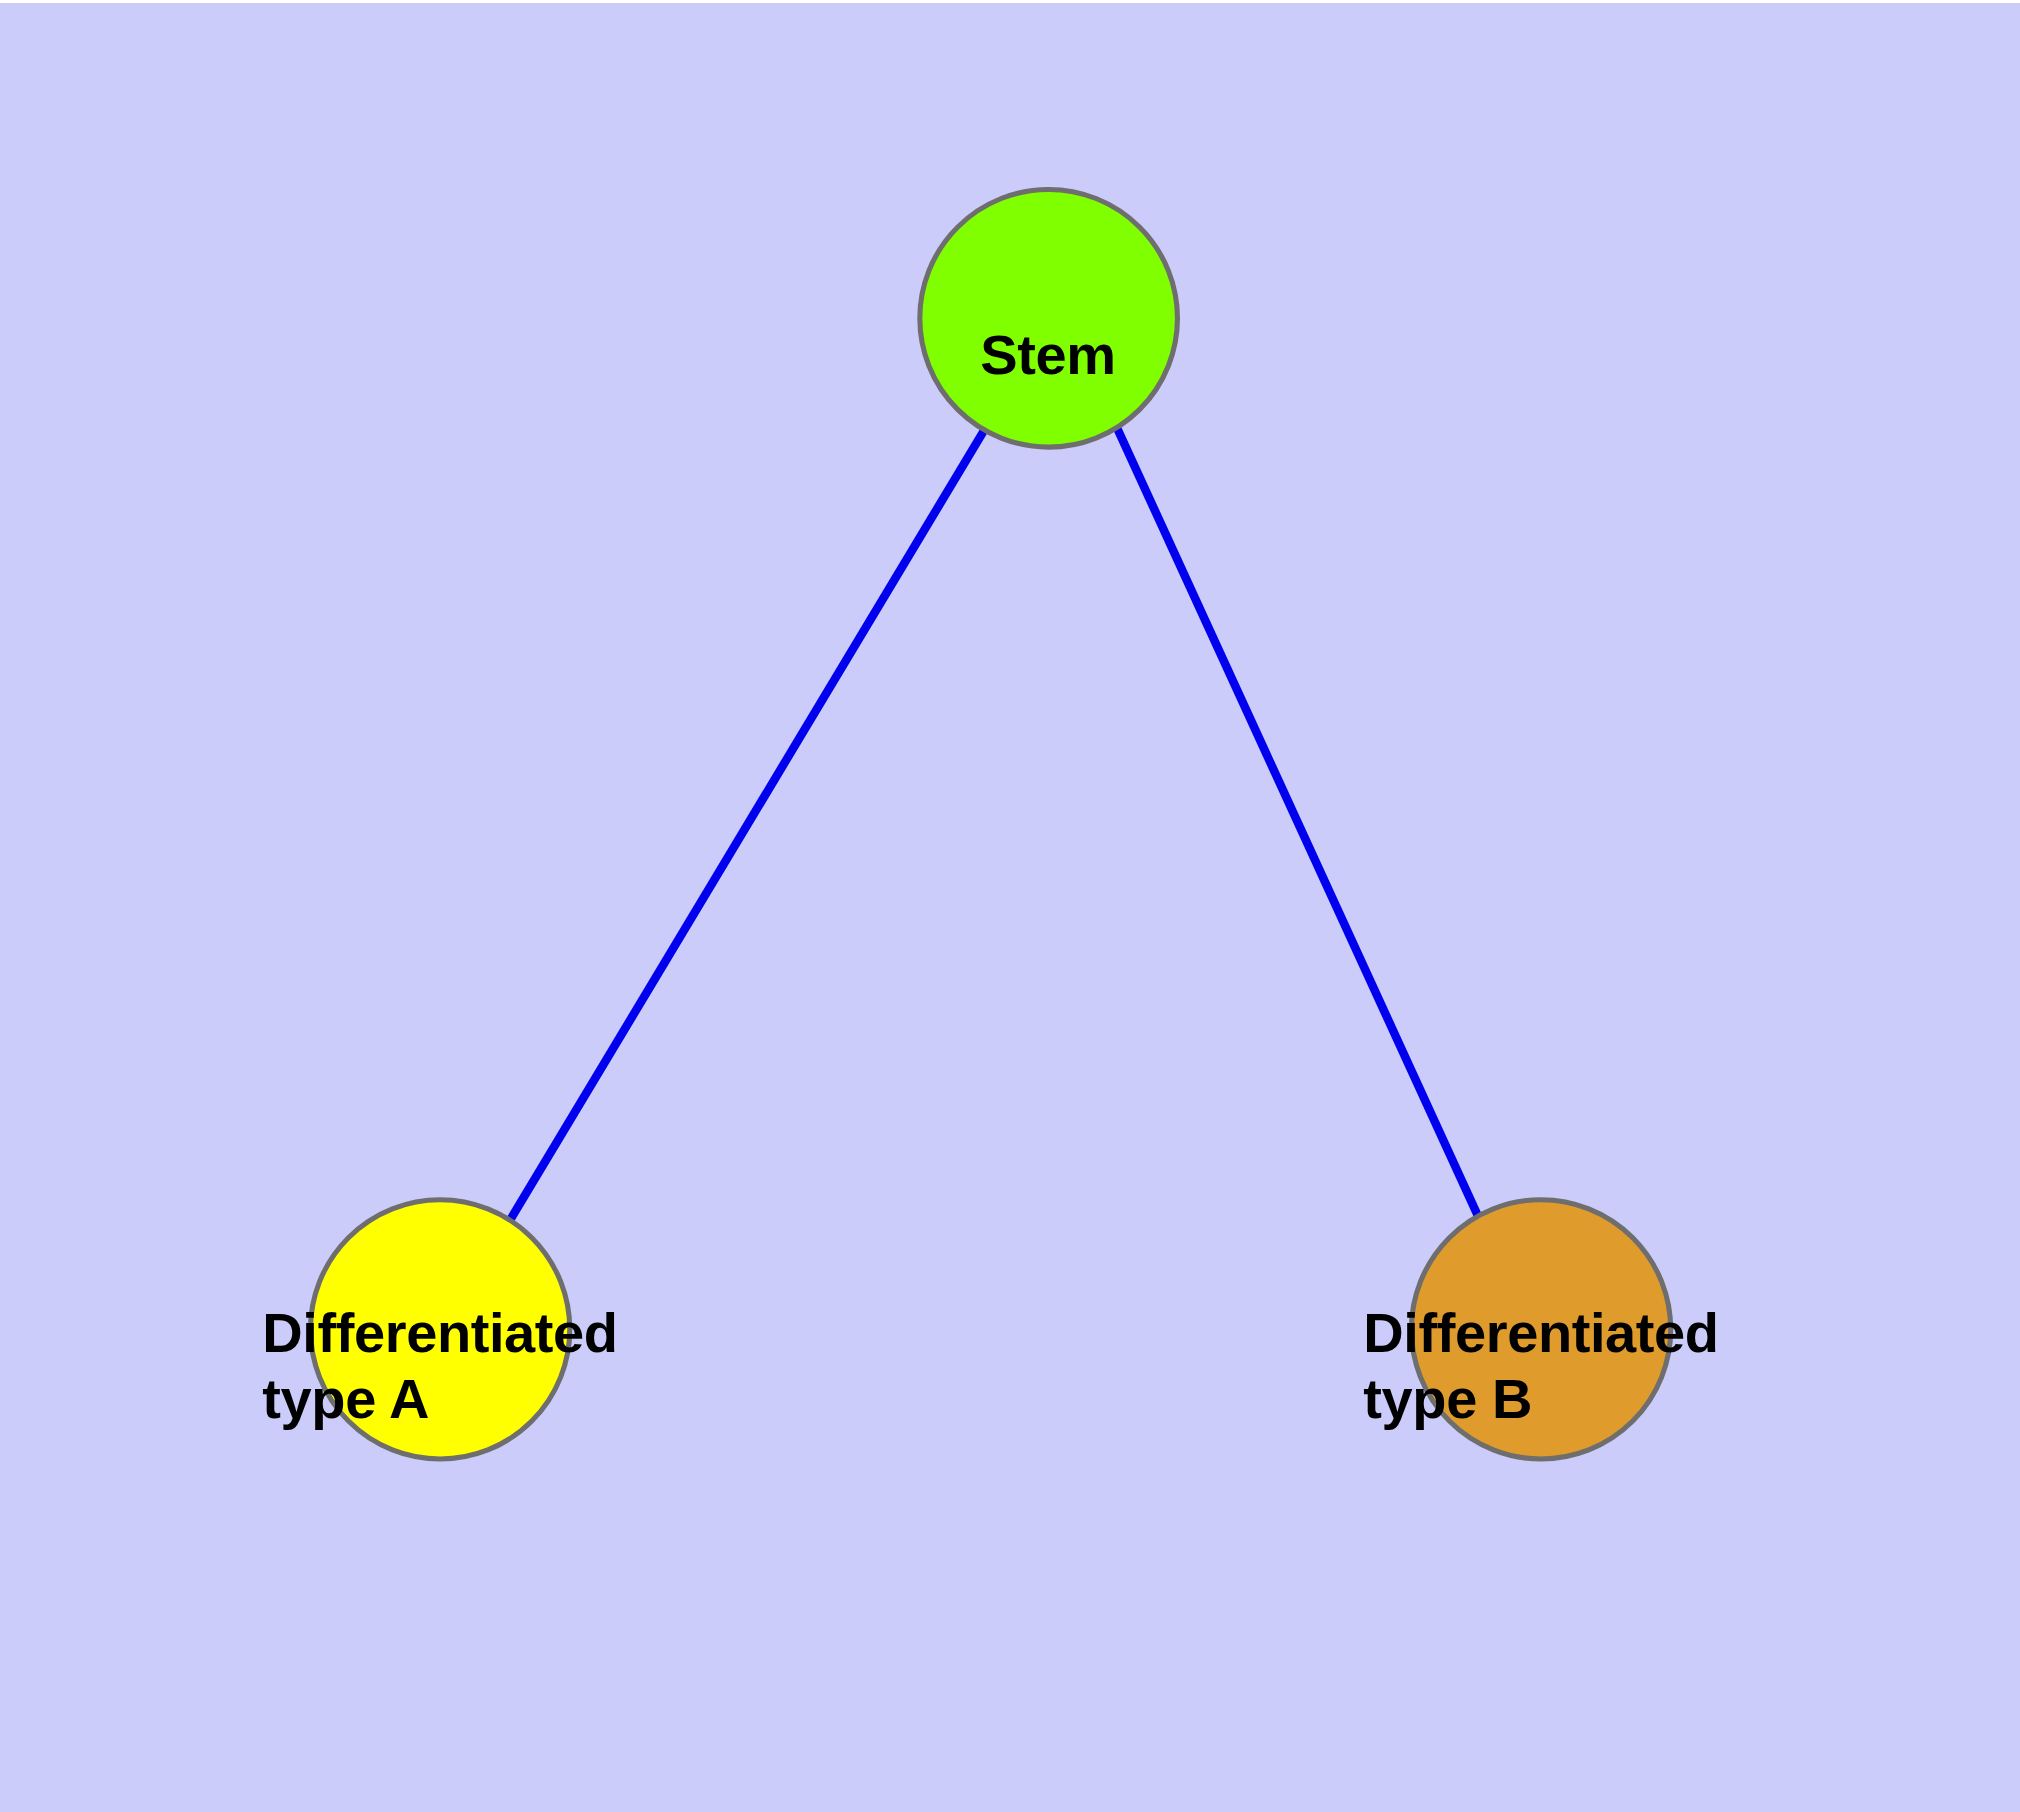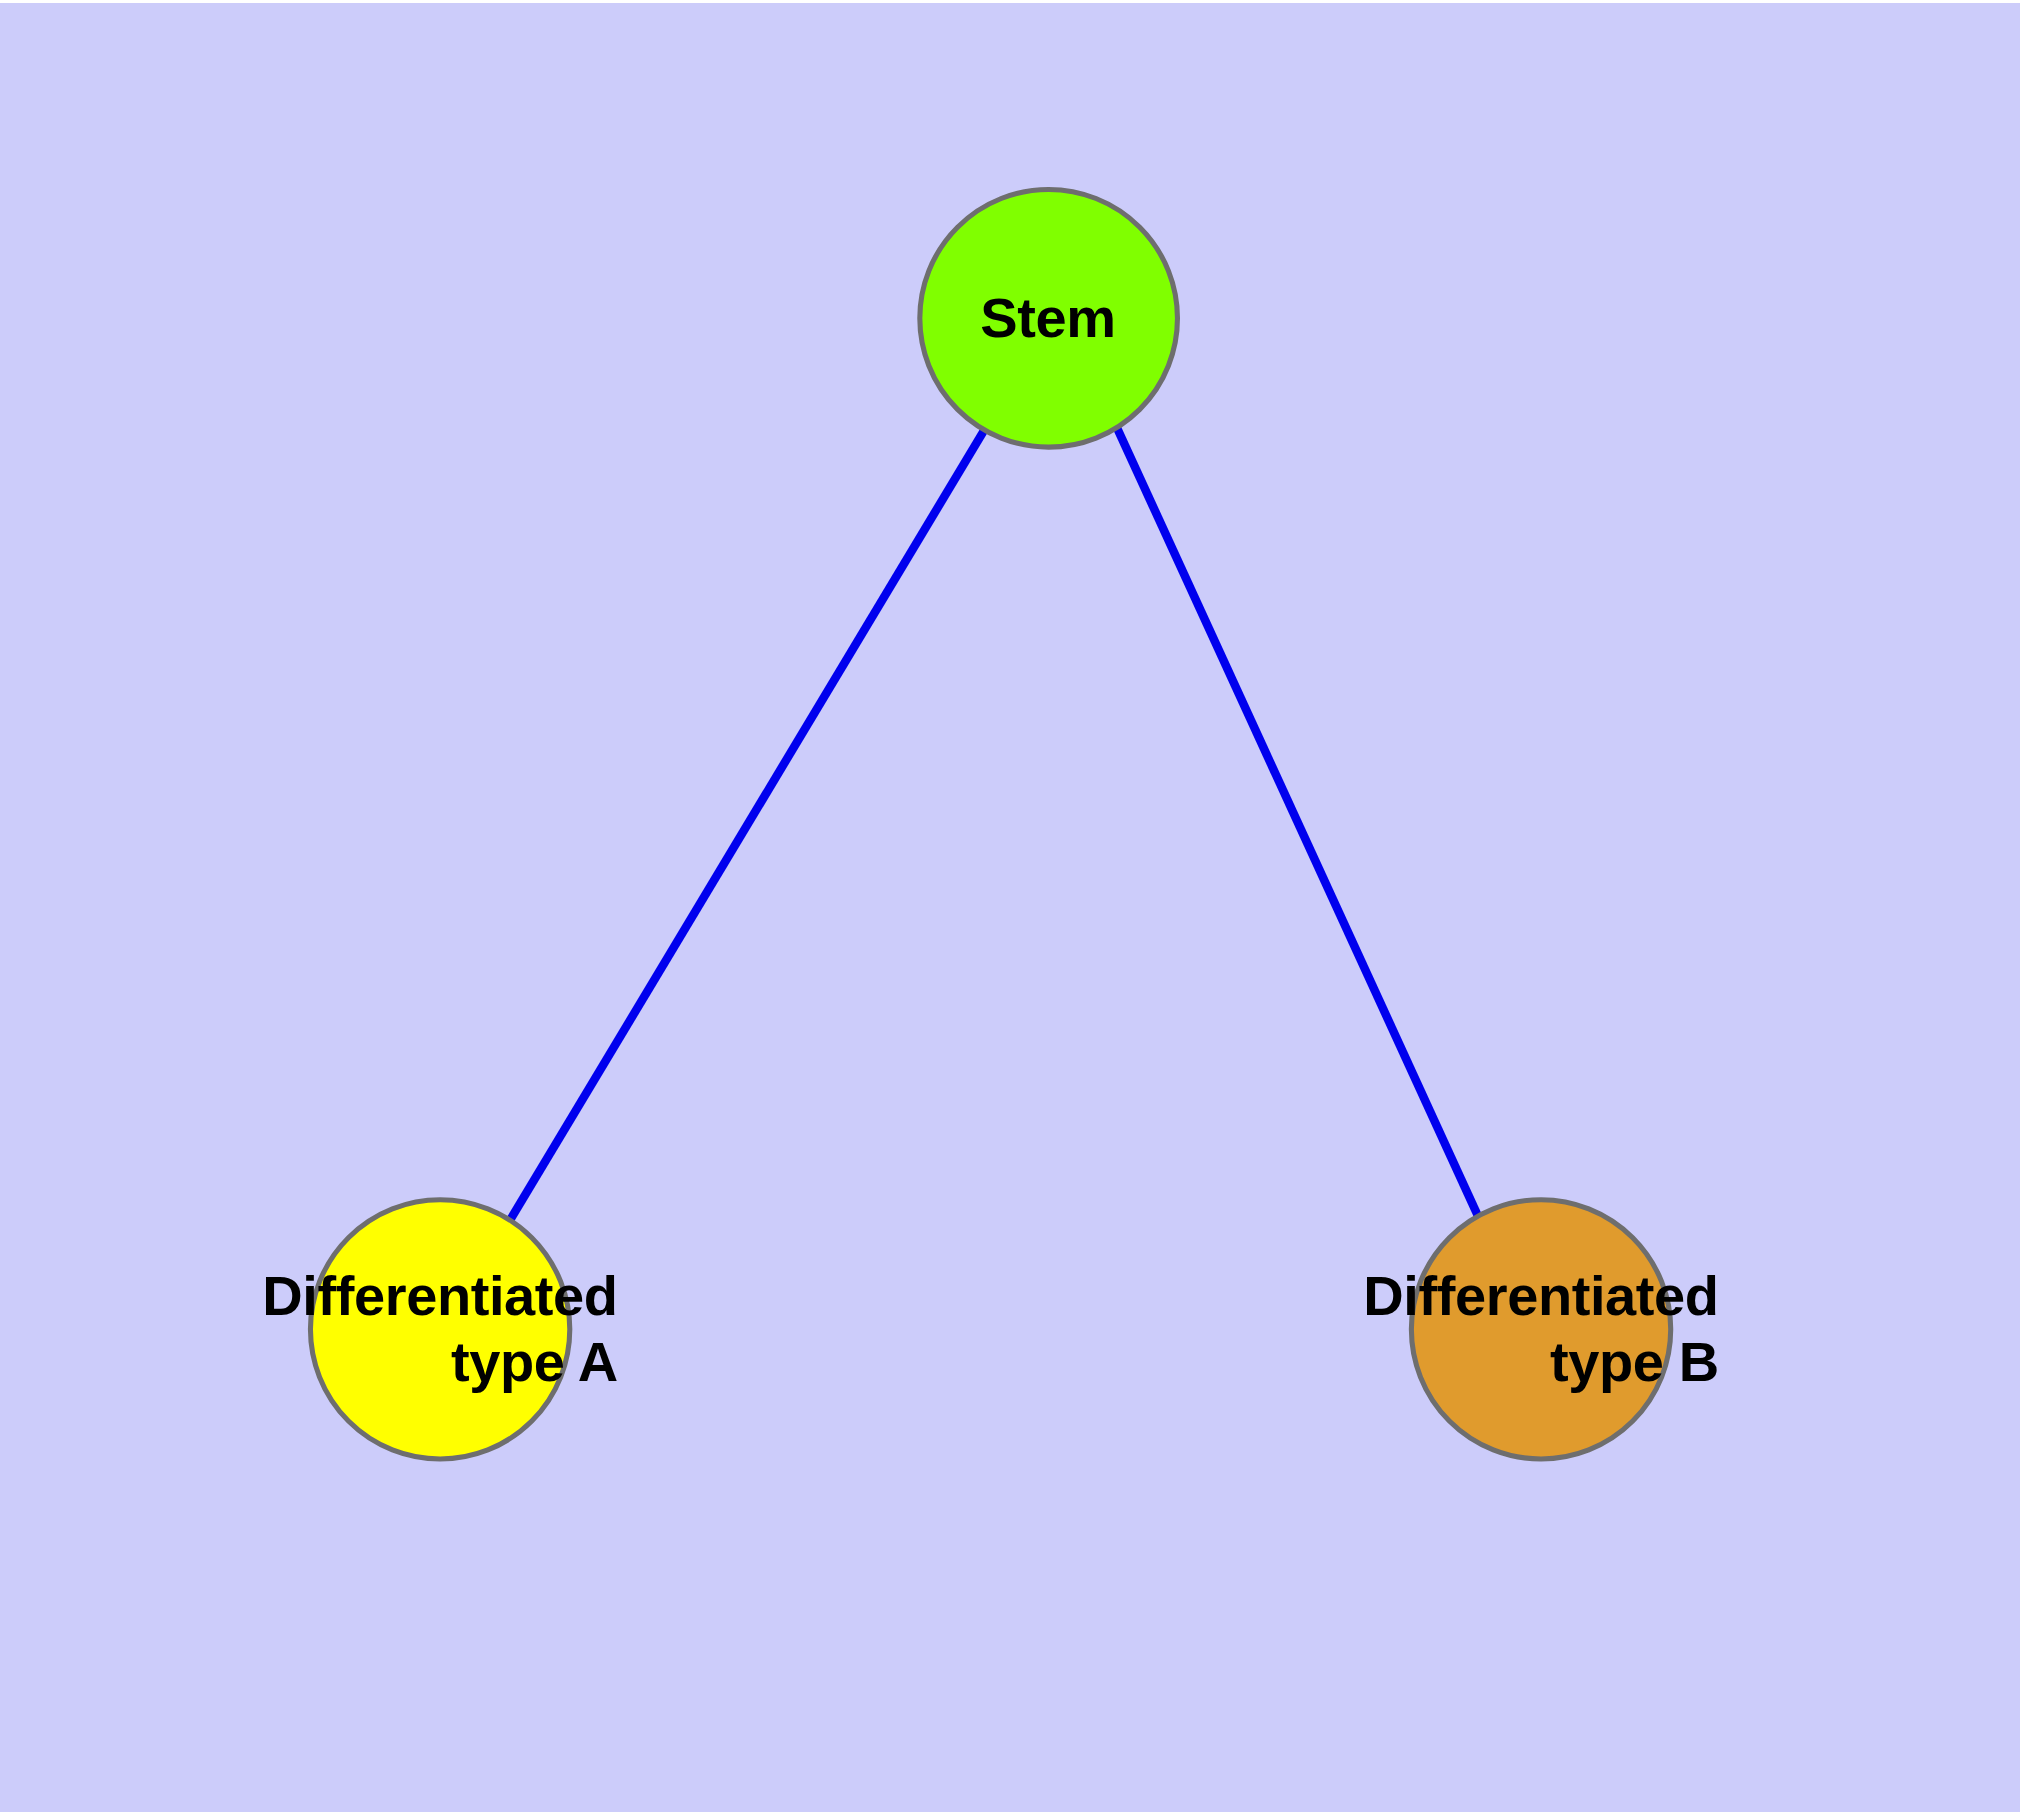--- a/index.html
+++ b/index.html
@@ -39,25 +39,26 @@
     stroke-linecap: butt;
     fill: none;
   }
   .node-label {
     position: absolute;
     font-family: "Liberation Sans", sans-serif;
     font-weight: bold;
     font-size: 56px;
     line-height: 1.18;
     color: #000000;
-    text-align: right;
+    text-align: left;
     white-space: pre;
     transform: translate(-50%, -50%);
     pointer-events: none;
     letter-spacing: -0.4px;
+    margin-top: 37px;
   }
 </style>
 </head>
 <body style="background: rgb(255, 255, 255);">
 
 <div id="graph-canvas" style="background: rgb(204, 204, 250); width: 2021px; height: 1812px;">
 
   <svg id="graph-svg" viewBox="0 0 2384 2138">
     <g id="edges-layer">
         <line x1="1161" y1="504" x2="601" y2="1437" class="edge-line" stroke="#0000ee" stroke-width="10"></line>

